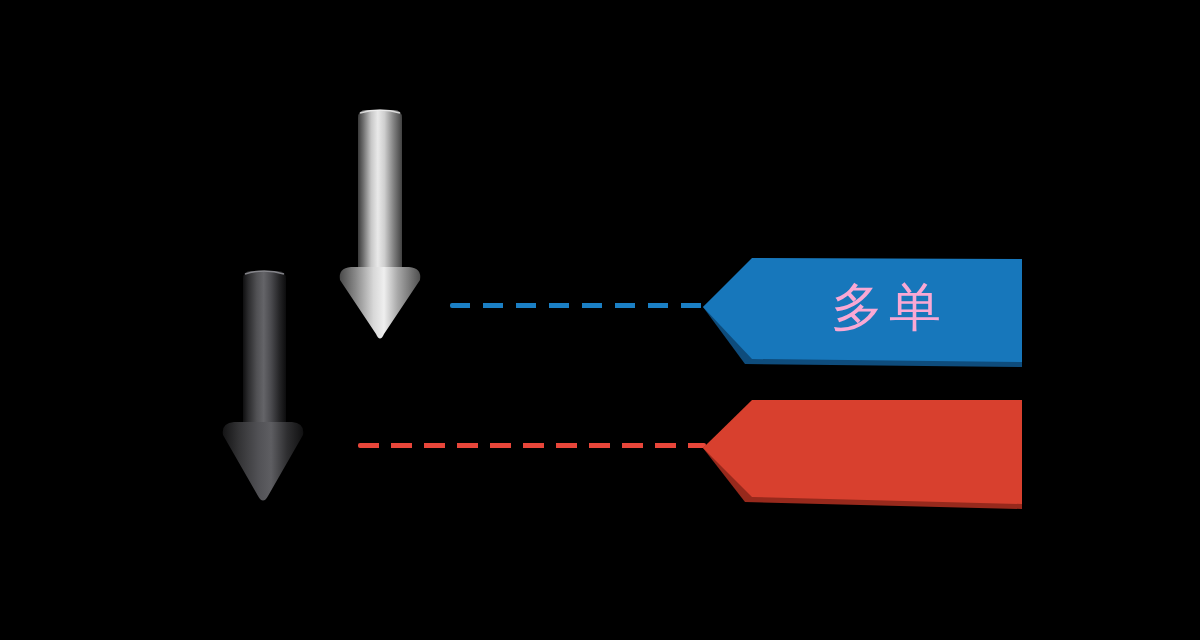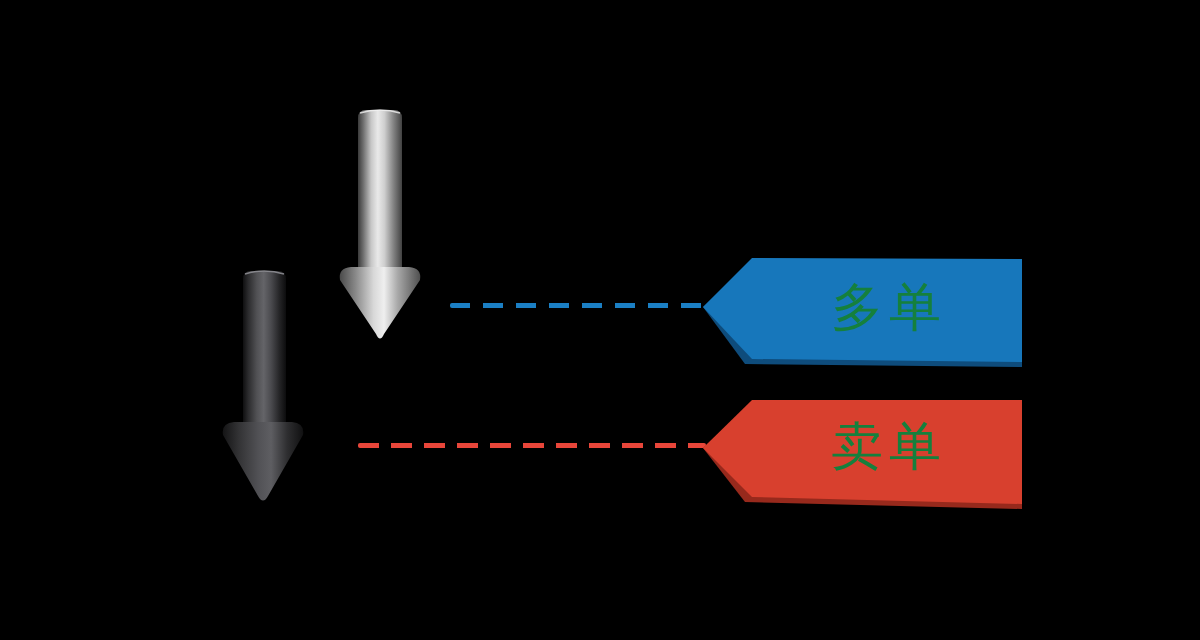--- a/index.html
+++ b/index.html
@@ -37,21 +37,21 @@
   }
   .banner-svg { position: absolute; width: 340px; height: 130px; }
   .banner-blue-svg { left: 693px; top: 250px; }
   .banner-red-svg  { left: 693px; top: 392px; }
   .banner-label {
     position: absolute;
     width: 272px;
     display: flex;
     align-items: center;
     justify-content: center;
-    color: #15803d;
+    color: #f9a8d4;
     font-size: 52px;
     letter-spacing: 6px;
     text-indent: 6px;
     font-weight: 400;
     user-select: none;
   }
   .label-blue { left: 750px; top: 254px; height: 108px; }
   .label-red  { left: 750px; top: 394px; height: 106px; }
 </style>
 </head>
@@ -116,15 +116,14 @@
     <polygon points="10,57 59,10 329,11 329,117 52,114" fill="#0E4C7C"></polygon>
     <polygon points="10,57 59,8 329,9 329,112 59,109" fill="#1777BB"></polygon>
   </svg>
 
   <svg class="banner-svg banner-red-svg" viewBox="0 0 340 130">
     <polygon points="10,56 59,10 329,10 329,117 52,110" fill="#97291C"></polygon>
     <polygon points="10,56 59,8 329,8 329,112 59,105" fill="#D8402E"></polygon>
   </svg>
 
   <div class="banner-label label-blue">多单</div>
-  <div class="banner-label label-red">卖单</div>
 
 </div>
 
 </body></html>

